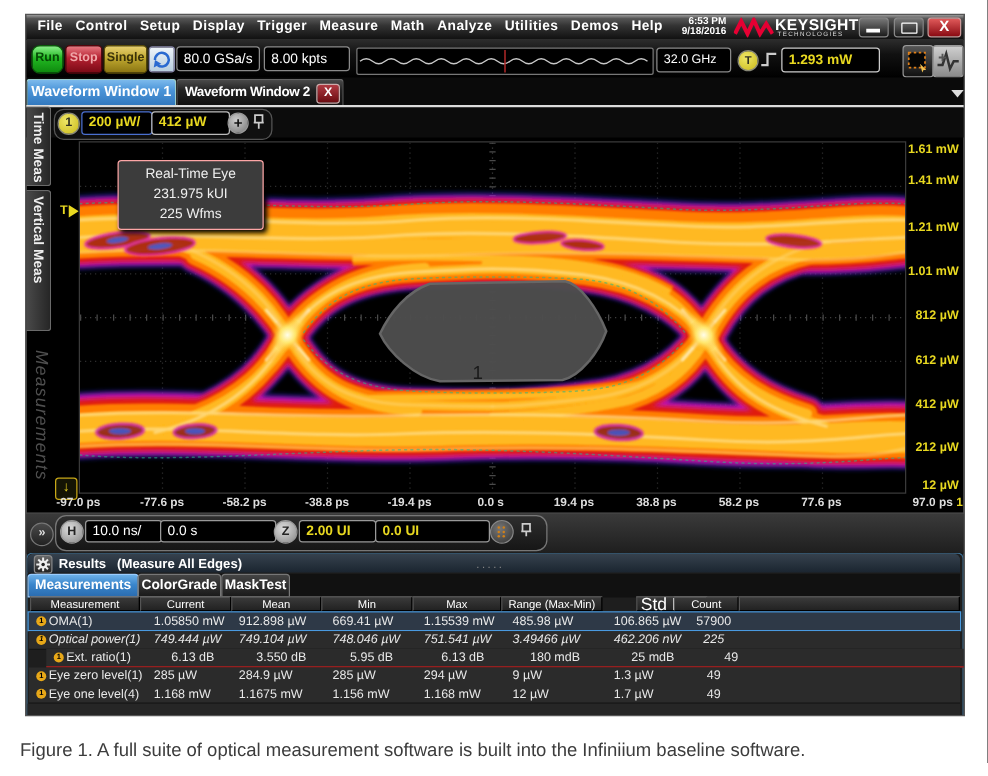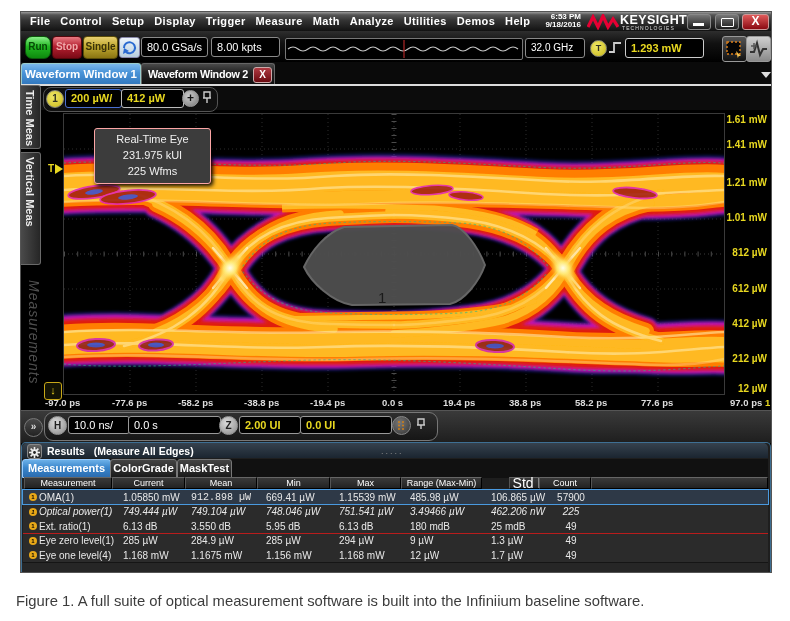--- a/index.html
+++ b/index.html
@@ -350,39 +350,39 @@
     <div class="a hdrc" style="left:486px;top:0;width:55px;height:10px;font-size:14px;line-height:10px;">Std Dev</div>
     <div class="a hdrc" style="left:516px;top:0;width:50px;height:10px;font-size:9px;line-height:10px;">Count</div>
     <div class="a hdrc" style="left:568px;top:0;width:175px;height:10px;"></div>
   </div>
 
   <div id="rows">
       <div class="a" style="left:2px;top:478px;width:745px;height:14px;background:#2b2b2b;outline:1px solid #4a9ae0;background:#2e3947;">
         <div class="a circ" style="left:6px;top:3px;width:8px;height:8px;background:#e8a818;color:#000;font-size:6px;text-align:center;line-height:8px;font-weight:bold;">1</div>
         <div class="a" style="left:16px;top:1.5px;font-size:10px;color:#e8e8e8;white-space:nowrap;">OMA(1)</div>
         <div class="a" style="left:100px;top:1.5px;font-size:10px;color:#e8e8e8;white-space:nowrap;">1.05850 mW</div>
-        <div class="a" style="left:168px;top:1.5px;font-size:10px;color:#e8e8e8;white-space:nowrap;font-family:Liberation Mono, monospace;">912.898 µW</div>
+        <div class="a" style="left:168px;top:1.5px;font-size:10px;color:#e8e8e8;white-space:nowrap;">912.898 µW</div>
         <div class="a" style="left:243px;top:1.5px;font-size:10px;color:#e8e8e8;white-space:nowrap;">669.41 µW</div>
         <div class="a" style="left:316px;top:1.5px;font-size:10px;color:#e8e8e8;white-space:nowrap;">1.15539 mW</div>
         <div class="a" style="left:387px;top:1.5px;font-size:10px;color:#e8e8e8;white-space:nowrap;">485.98 µW</div>
         <div class="a" style="left:468px;top:1.5px;font-size:10px;color:#e8e8e8;white-space:nowrap;">106.865 µW</div>
         <div class="a" style="left:523px;width:50px;text-align:center;top:1.5px;font-size:10px;color:#e8e8e8;white-space:nowrap;">57900</div>
       </div>
       <div class="a" style="left:2px;top:492.6px;width:745px;height:14px;background:#2b2b2b;border-bottom:1px solid #151515;font-style:italic;">
         <div class="a circ" style="left:6px;top:3px;width:8px;height:8px;background:#e8a818;color:#000;font-size:6px;text-align:center;line-height:8px;font-weight:bold;">1</div>
         <div class="a" style="left:16px;top:1.5px;font-size:10px;color:#e8e8e8;white-space:nowrap;">Optical power(1)</div>
         <div class="a" style="left:100px;top:1.5px;font-size:10px;color:#e8e8e8;white-space:nowrap;">749.444 µW</div>
         <div class="a" style="left:168px;top:1.5px;font-size:10px;color:#e8e8e8;white-space:nowrap;">749.104 µW</div>
         <div class="a" style="left:243px;top:1.5px;font-size:10px;color:#e8e8e8;white-space:nowrap;">748.046 µW</div>
         <div class="a" style="left:316px;top:1.5px;font-size:10px;color:#e8e8e8;white-space:nowrap;">751.541 µW</div>
         <div class="a" style="left:387px;top:1.5px;font-size:10px;color:#e8e8e8;white-space:nowrap;">3.49466 µW</div>
         <div class="a" style="left:468px;top:1.5px;font-size:10px;color:#e8e8e8;white-space:nowrap;">462.206 nW</div>
         <div class="a" style="left:523px;width:50px;text-align:center;top:1.5px;font-size:10px;color:#e8e8e8;white-space:nowrap;">225</div>
       </div>
-      <div class="a" style="left:2px;top:507.2px;width:745px;height:14px;background:#2b2b2b;border-bottom:1px solid #b91c1c;">
+      <div class="a" style="left:16px;top:507.2px;width:745px;height:14px;background:#2b2b2b;border-bottom:1px solid #b91c1c;">
         <div class="a circ" style="left:6px;top:3px;width:8px;height:8px;background:#e8a818;color:#000;font-size:6px;text-align:center;line-height:8px;font-weight:bold;">1</div>
         <div class="a" style="left:16px;top:1.5px;font-size:10px;color:#e8e8e8;white-space:nowrap;">Ext. ratio(1)</div>
         <div class="a" style="left:100px;top:1.5px;font-size:10px;color:#e8e8e8;white-space:nowrap;">6.13 dB</div>
         <div class="a" style="left:168px;top:1.5px;font-size:10px;color:#e8e8e8;white-space:nowrap;">3.550 dB</div>
         <div class="a" style="left:243px;top:1.5px;font-size:10px;color:#e8e8e8;white-space:nowrap;">5.95 dB</div>
         <div class="a" style="left:316px;top:1.5px;font-size:10px;color:#e8e8e8;white-space:nowrap;">6.13 dB</div>
         <div class="a" style="left:387px;top:1.5px;font-size:10px;color:#e8e8e8;white-space:nowrap;">180 mdB</div>
         <div class="a" style="left:468px;top:1.5px;font-size:10px;color:#e8e8e8;white-space:nowrap;">25 mdB</div>
         <div class="a" style="left:523px;width:50px;text-align:center;top:1.5px;font-size:10px;color:#e8e8e8;white-space:nowrap;">49</div>
       </div>

